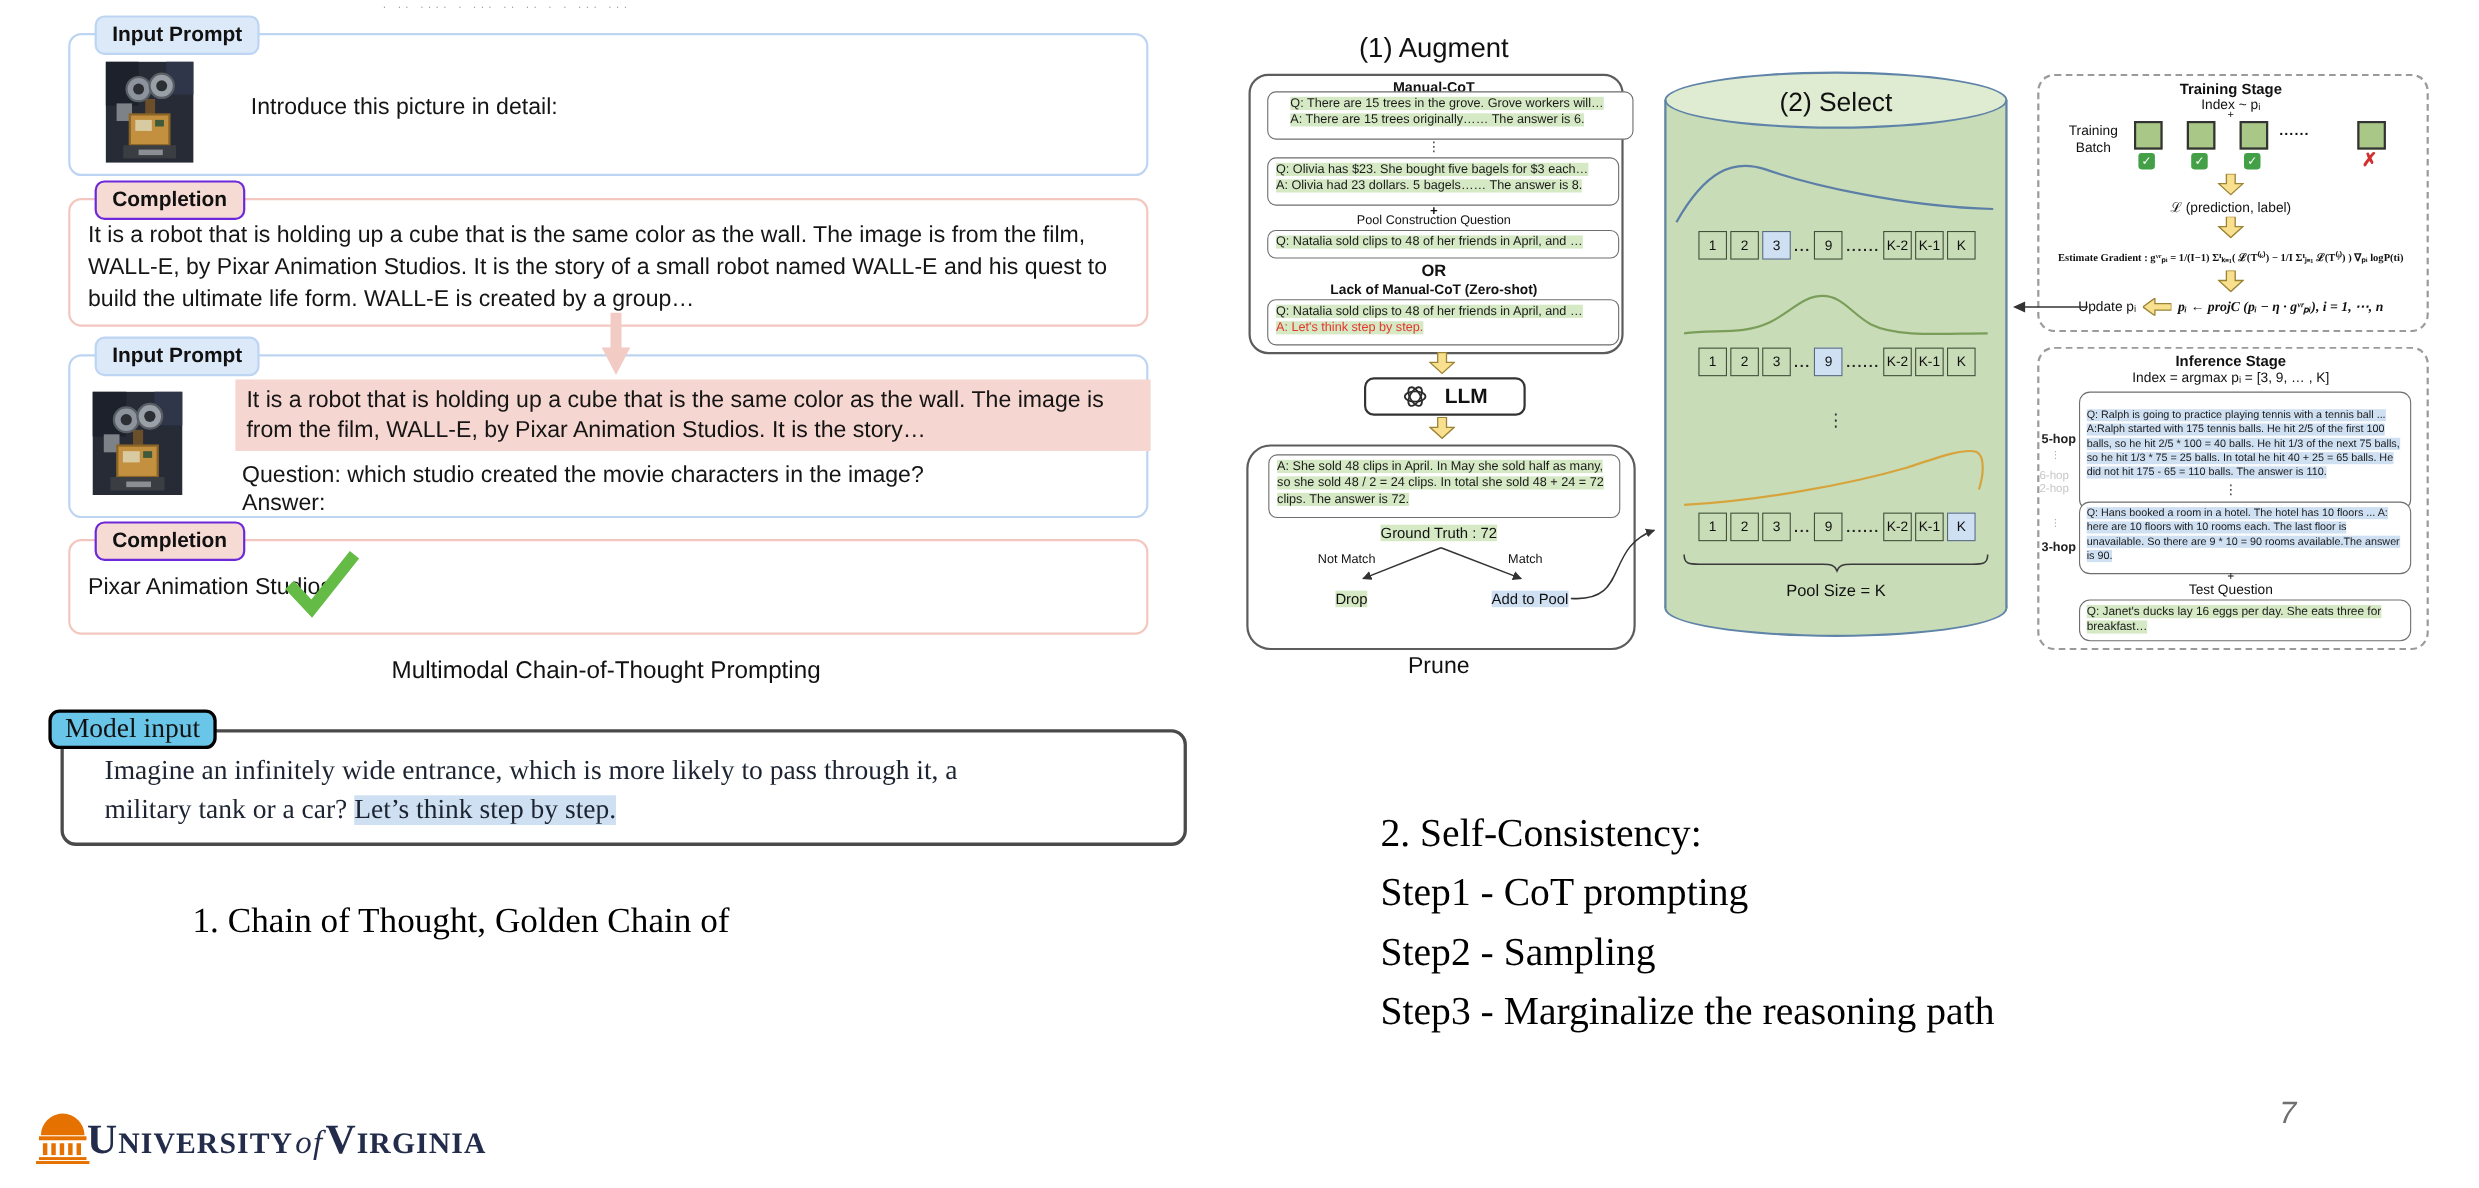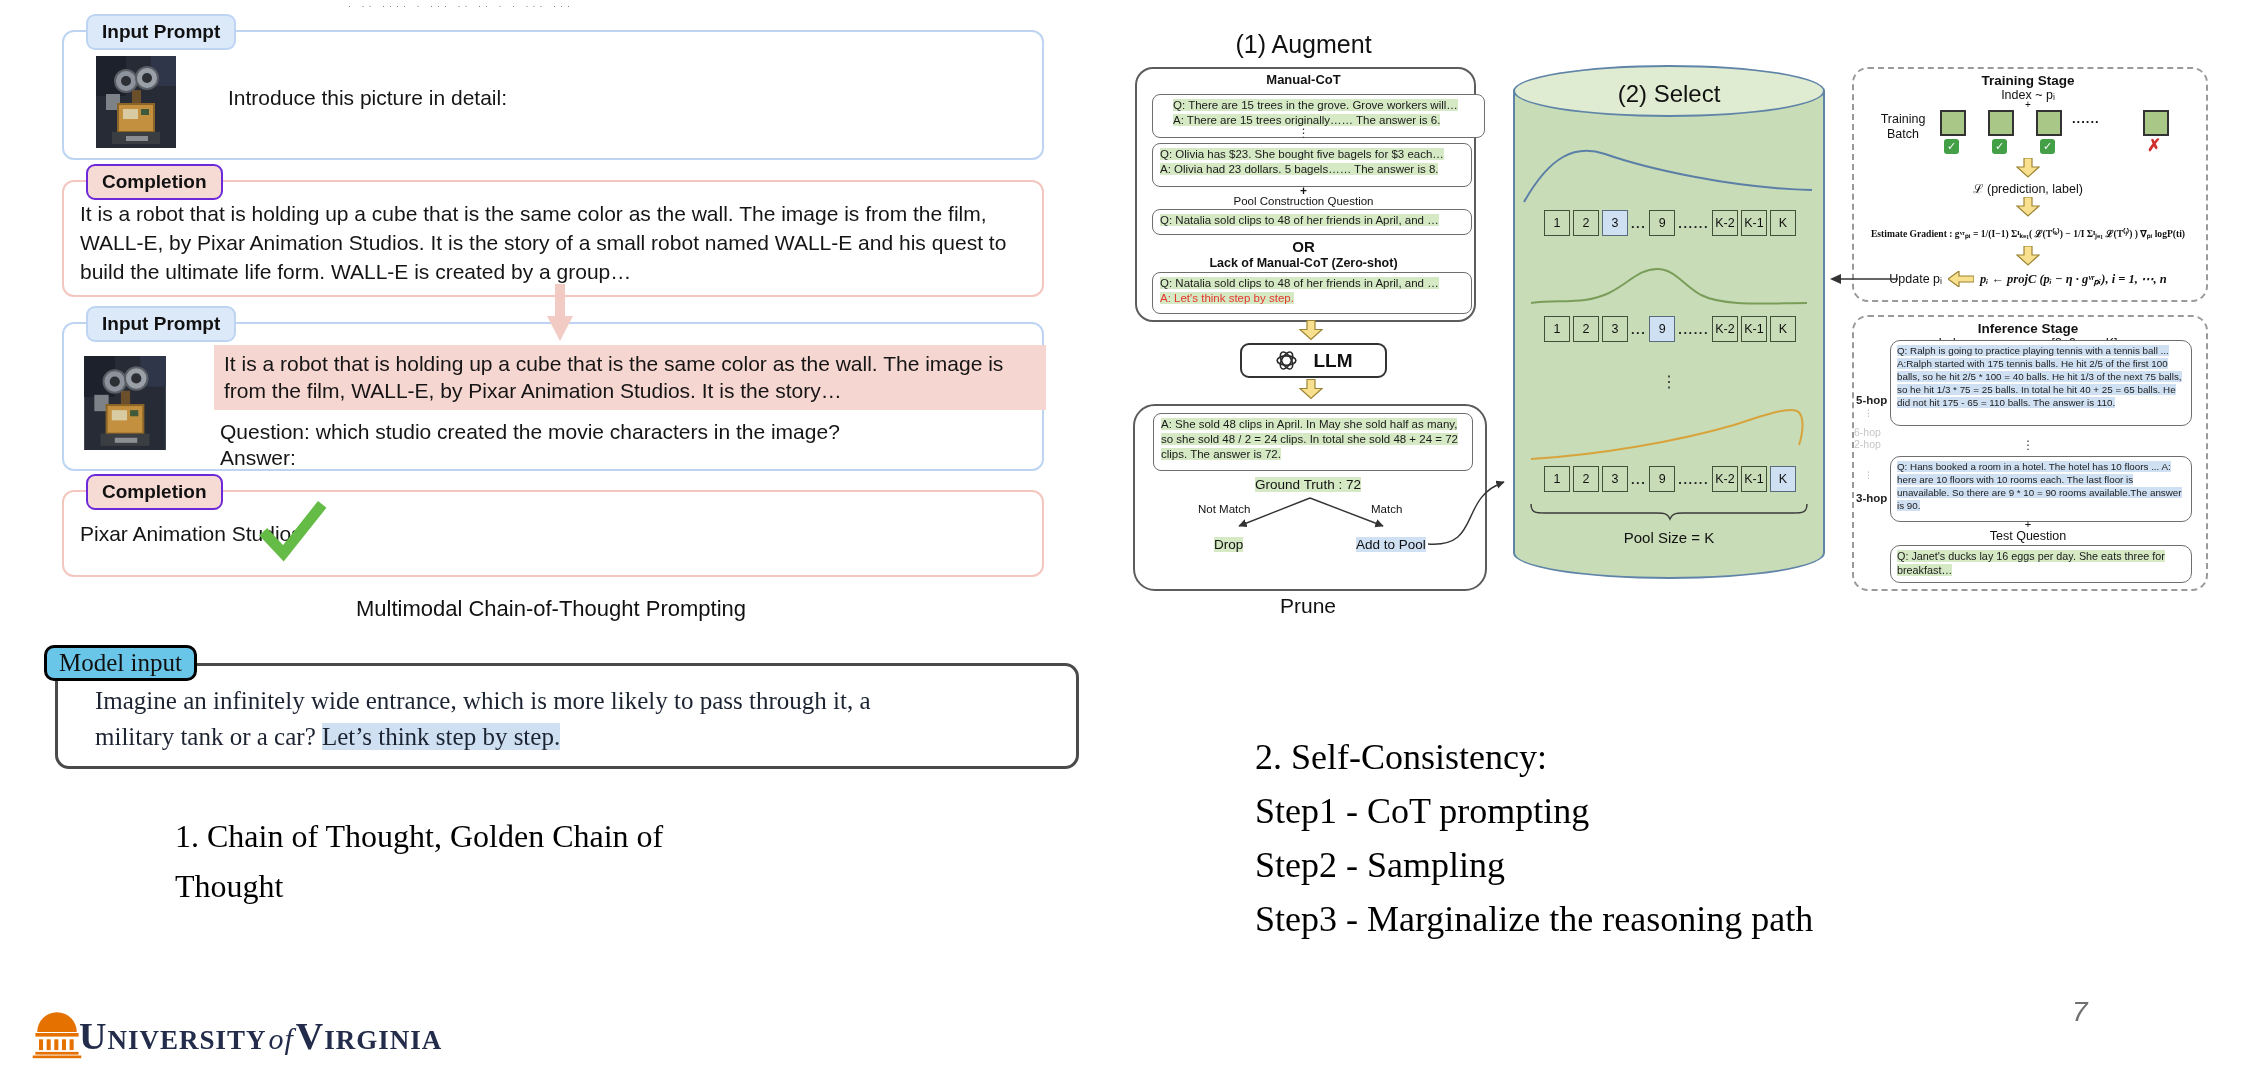--- a/index.html
+++ b/index.html
@@ -117,33 +117,32 @@
 
   <div class="mi-box" style="left:55px;top:663px;width:1018px;height:100px;"></div>
   <div class="mi-tag" style="left:44px;top:645px;">Model input</div>
   <div class="abs serif" style="left:95px;top:683px;width:930px;font-size:25px;line-height:1.45;color:#1c2331;">
     <div>Imagine an infinitely wide entrance, which is more likely to pass through it, a</div>
     <div><span>military tank or a car? </span><span class="hl-b">Let’s think step by step.</span></div>
   </div>
 
   <div class="abs serif" style="left:175px;top:812px;font-size:32px;line-height:1.55;color:#000;">
     <div>1. Chain of Thought, Golden Chain of</div>
-    <div>Thought</div>
   </div>
   <div class="abs serif" style="left:1255px;top:730px;font-size:36px;line-height:1.5;color:#000;">
     <div>2. Self-Consistency:</div>
     <div>Step1 - CoT prompting</div>
     <div>Step2 - Sampling</div>
     <div>Step3 - Marginalize the reasoning path</div>
   </div>
 
   <div class="dlabel" style="left:1135px;top:30px;width:337px;font-size:25px;">(1) Augment</div>
   <div class="panel" style="left:1135px;top:67px;width:337px;height:251px;"></div>
   <div class="dlabel" style="left:1135px;top:72px;width:337px;font-size:13px;font-weight:bold;">Manual-CoT</div>
-  <div class="qa-box" style="left:1152px;top:94px;width:304px;height:36px;padding-left:20px;">
+  <div class="qa-box" style="left:1152px;top:83px;width:304px;height:36px;padding-left:20px;">
     <div><span class="hl-g">Q: There are 15 trees in the grove. Grove workers will…</span></div>
     <div><span class="hl-g">A: There are 15 trees originally…… The answer is 6.</span></div>
   </div>
   <div class="vdots" style="left:1135px;top:126px;width:337px;text-align:center;font-size:12px;">⋮</div>
   <div class="qa-box" style="left:1152px;top:143px;width:304px;height:36px;">
     <div><span class="hl-g">Q: Olivia has $23. She bought five bagels for $3 each…</span></div>
     <div><span class="hl-g">A: Olivia had 23 dollars. 5 bagels…… The answer is 8.</span></div>
   </div>
   <div class="dlabel" style="left:1135px;top:184px;width:337px;font-size:12px;font-weight:bold;">+</div>
   <div class="dlabel" style="left:1135px;top:195px;width:337px;font-size:11.5px;">Pool Construction Question</div>
@@ -295,21 +294,21 @@
     <span style="font-size:12.5px;font-weight:bold;font-style:italic;font-family:'Liberation Serif',serif;">pᵢ ← projC (pᵢ − η · gᵛʳₚᵢ), i = 1, ⋯, n</span>
   </div>
   <svg class="abs" style="left:1830px;top:273px;z-index:6;" width="70" height="12" viewBox="0 0 70 12">
     <line x1="68" y1="6" x2="10" y2="6" stroke="#333" stroke-width="1.4"></line>
     <polygon points="0,6 11,1 11,11" fill="#333"></polygon>
   </svg>
 
   <div class="dashed" style="left:1852px;top:315px;width:352px;height:272px;"></div>
   <div class="dlabel" style="left:1852px;top:321px;width:352px;font-size:13.5px;font-weight:bold;">Inference Stage</div>
   <div class="dlabel" style="left:1852px;top:336px;width:352px;font-size:12.5px;">Index = argmax pᵢ = [3, 9, … , K]</div>
-  <div class="qa-box" style="left:1890px;top:340px;width:288px;height:78px;border-radius:10px;font-size:9.8px;line-height:1.33;padding:3px 6px;">
+  <div class="qa-box" style="left:1890px;top:356px;width:288px;height:78px;border-radius:10px;font-size:9.8px;line-height:1.33;padding:14px 6px;">
     <span class="hl-b">Q: Ralph is going to practice playing tennis with a tennis ball ... A:Ralph started with 175 tennis balls. He hit 2/5 of the first 100 balls, so he hit 2/5 * 100 = 40 balls. He hit 1/3 of the next 75 balls, so he hit 1/3 * 75 = 25 balls. In total he hit 40 + 25 = 65 balls. He did not hit 175 - 65 = 110 balls. The answer is 110.</span>
   </div>
   <div class="hop" style="left:1856px;top:394px;">5-hop</div>
   <div class="vdots" style="left:1864px;top:408px;font-size:9px;color:#aaa;">⋮</div>
   <div class="hop-gray" style="left:1854px;top:426px;">6-hop</div>
   <div class="hop-gray" style="left:1854px;top:438px;">2-hop</div>
   <div class="vdots" style="left:1852px;top:438px;width:352px;text-align:center;font-size:12px;">⋮</div>
   <div class="qa-box" style="left:1890px;top:456px;width:288px;height:58px;border-radius:10px;font-size:9.8px;line-height:1.33;padding:3px 6px;">
     <span class="hl-b">Q: Hans booked a room in a hotel. The hotel has 10 floors ... A: here are 10 floors with 10 rooms each. The last floor is unavailable. So there are 9 * 10 = 90 rooms available.The answer is 90.</span>
   </div>

